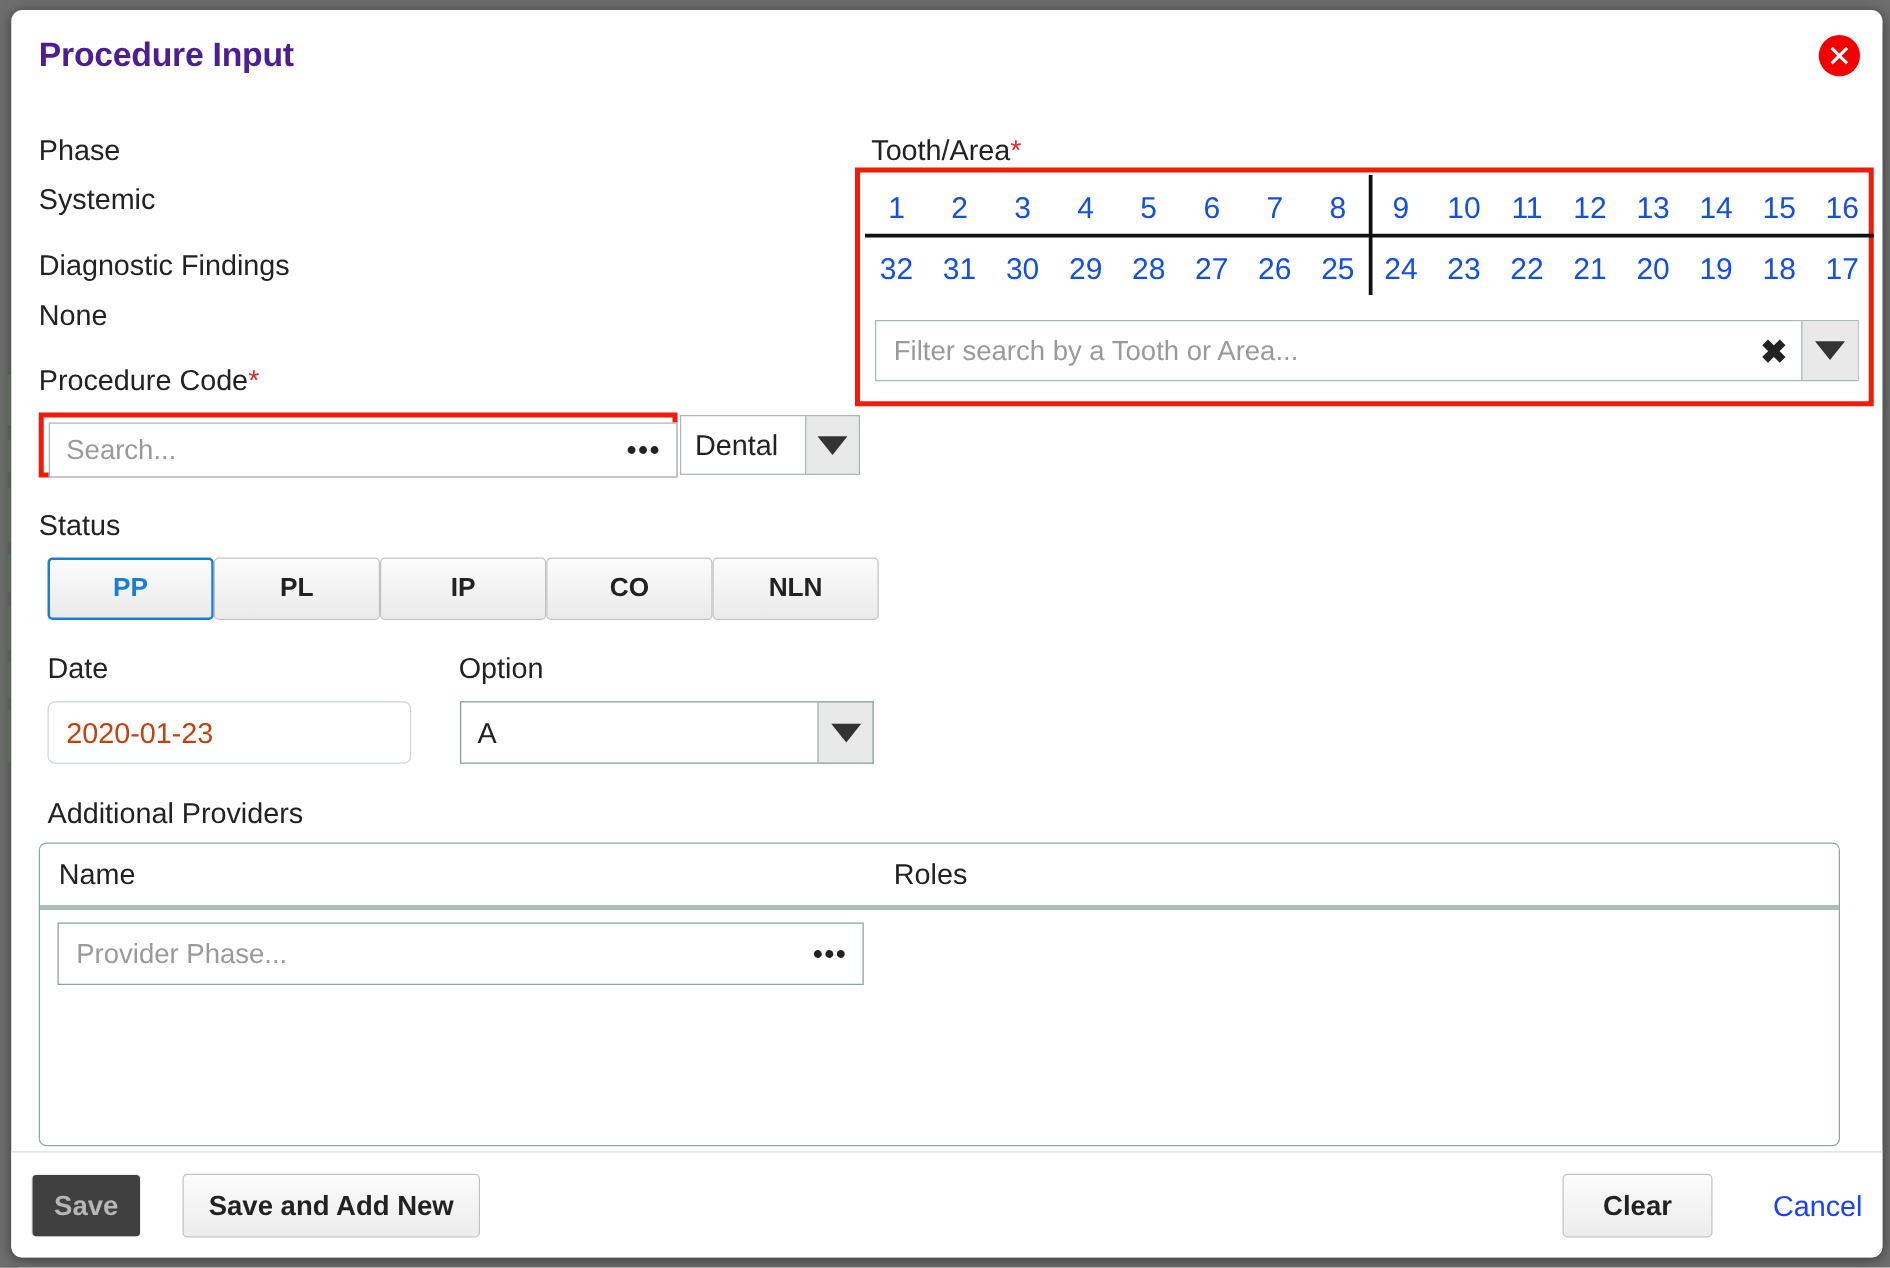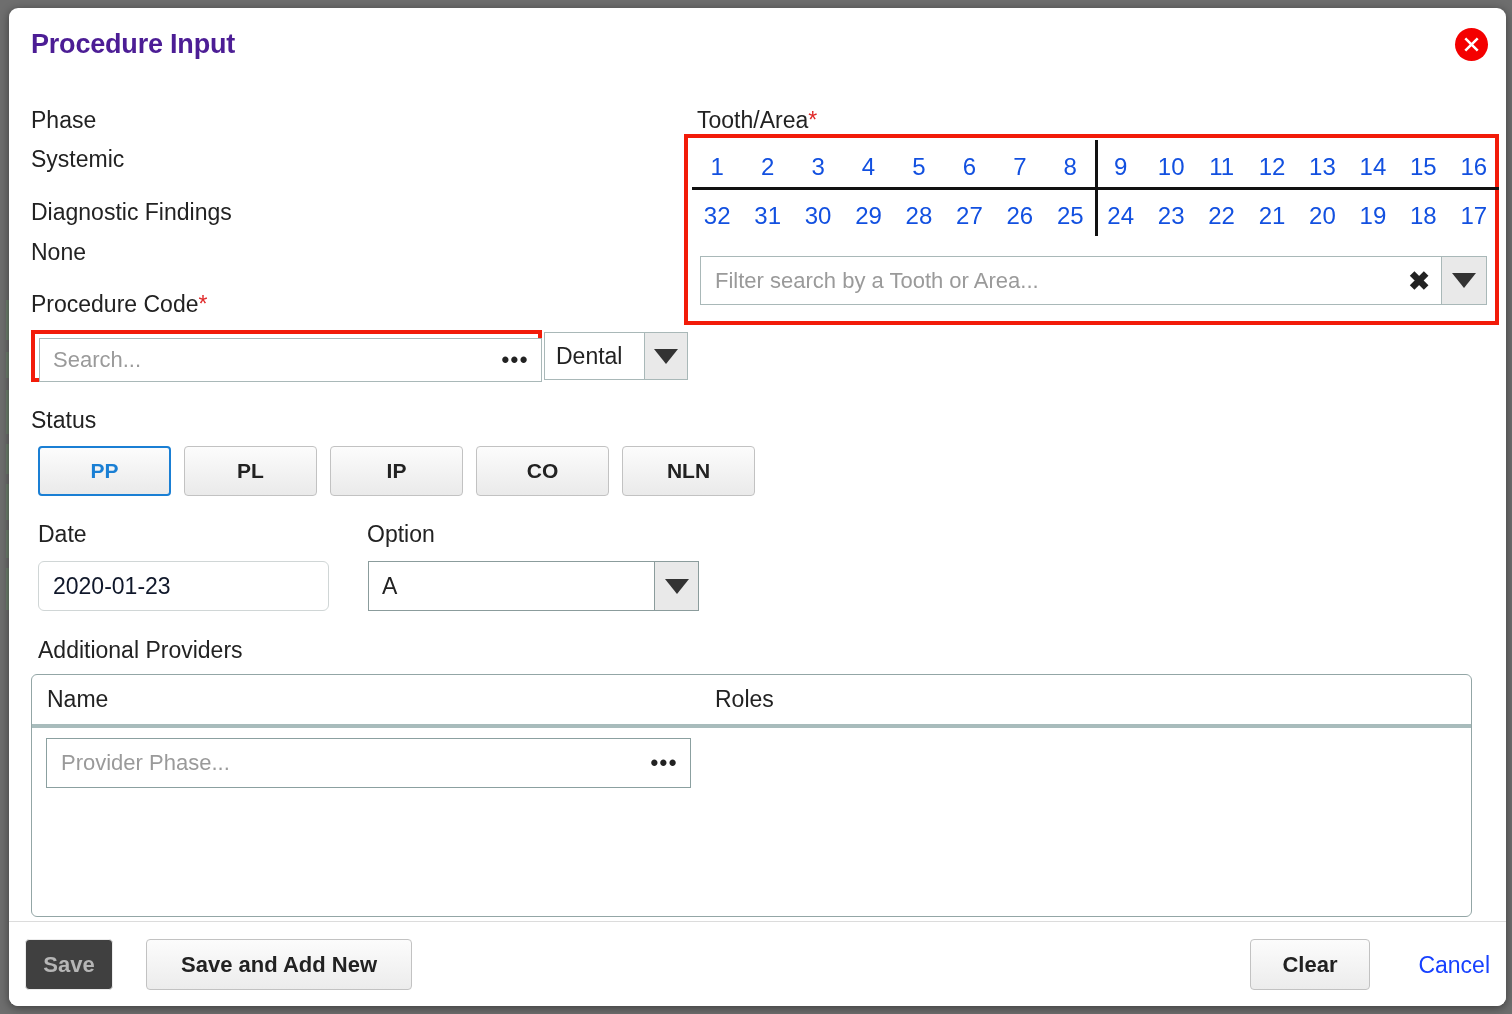--- a/index.html
+++ b/index.html
@@ -97,42 +97,42 @@
   }
   .caret-down {
     width: 0; height: 0;
     border-left: 12px solid transparent;
     border-right: 12px solid transparent;
     border-top: 15px solid #333;
   }
 
   
   #lbl-status { position: absolute; left: 22px; top: 401px; }
-  #status-row { position: absolute; left: 29px; top: 438px; display: flex; gap: 13px; }
+  #status-row { position: absolute; left: 29px; top: 438px; display: flex; }
   .status-btn {
     width: 133px; height: 50px;
     background: linear-gradient(to bottom,#fcfcfc 0%,#eaeaea 100%);
     border: 1px solid #c2c2c2; border-radius: 4px;
     display: flex; align-items: center; justify-content: center;
     font-size: 21px; font-weight: bold; color: #222;
     cursor: pointer;
   }
   .status-btn.selected {
     border: 2px solid #1a7fd4; color: #1a7fd4;
   }
 
   
   #lbl-date   { position: absolute; left: 29px;  top: 515px; }
   #lbl-option { position: absolute; left: 358px; top: 515px; }
   #date-input {
     position: absolute; left: 29px; top: 553px; width: 291px; height: 50px;
     border: 1px solid #d0d6d6; border-radius: 6px; background: #fff;
     display: flex; align-items: center;
   }
-  #date-input span { margin-left: 14px; font-size: 23px; color: #0f172a; }
+  #date-input span { margin-left: 14px; font-size: 23px; color: #c2410c; }
   #option-select {
     position: absolute; left: 359px; top: 553px; width: 287px; height: 50px;
     border: 1px solid #8b9c9c; background: #fff;
     display: flex; align-items: center;
   }
   #option-select span { margin-left: 13px; font-size: 23px; color: #222; }
   #option-arrow {
     position: absolute; left: 646px; top: 553px; width: 44px; height: 50px;
     border: 1px solid #8b9c9c; border-left: none; background: #e9e9e9;
     display: flex; align-items: center; justify-content: center;
@@ -168,21 +168,21 @@
     position: absolute; top: 17px; height: 51px;
     border: 1px solid #c2c2c2; border-radius: 4px;
     background: linear-gradient(to bottom,#fcfcfc 0%,#ececec 100%);
     display: flex; align-items: center; justify-content: center;
     font-size: 22px; font-weight: bold; color: #222; cursor: pointer;
   }
   #save-btn {
     left: 16px; width: 88px; background: #404040;
     border-color: #ececec; color: #b6b6b6; cursor: default;
   }
-  #save-add-btn { left: 137px; width: 266px; }
+  #save-add-btn { left: 137px; width: 238px; }
   #clear-btn    { right: 136px; width: 120px; }
   #cancel-link {
     position: absolute; right: 16px; top: 30px;
     font-size: 23px; color: #1741ff; cursor: pointer;
   }
 
   
   #lbl-tooth { position: absolute; left: 688px; top: 101px; }
   #tooth-highlight {
     position: absolute; left: 675px; top: 126px;

